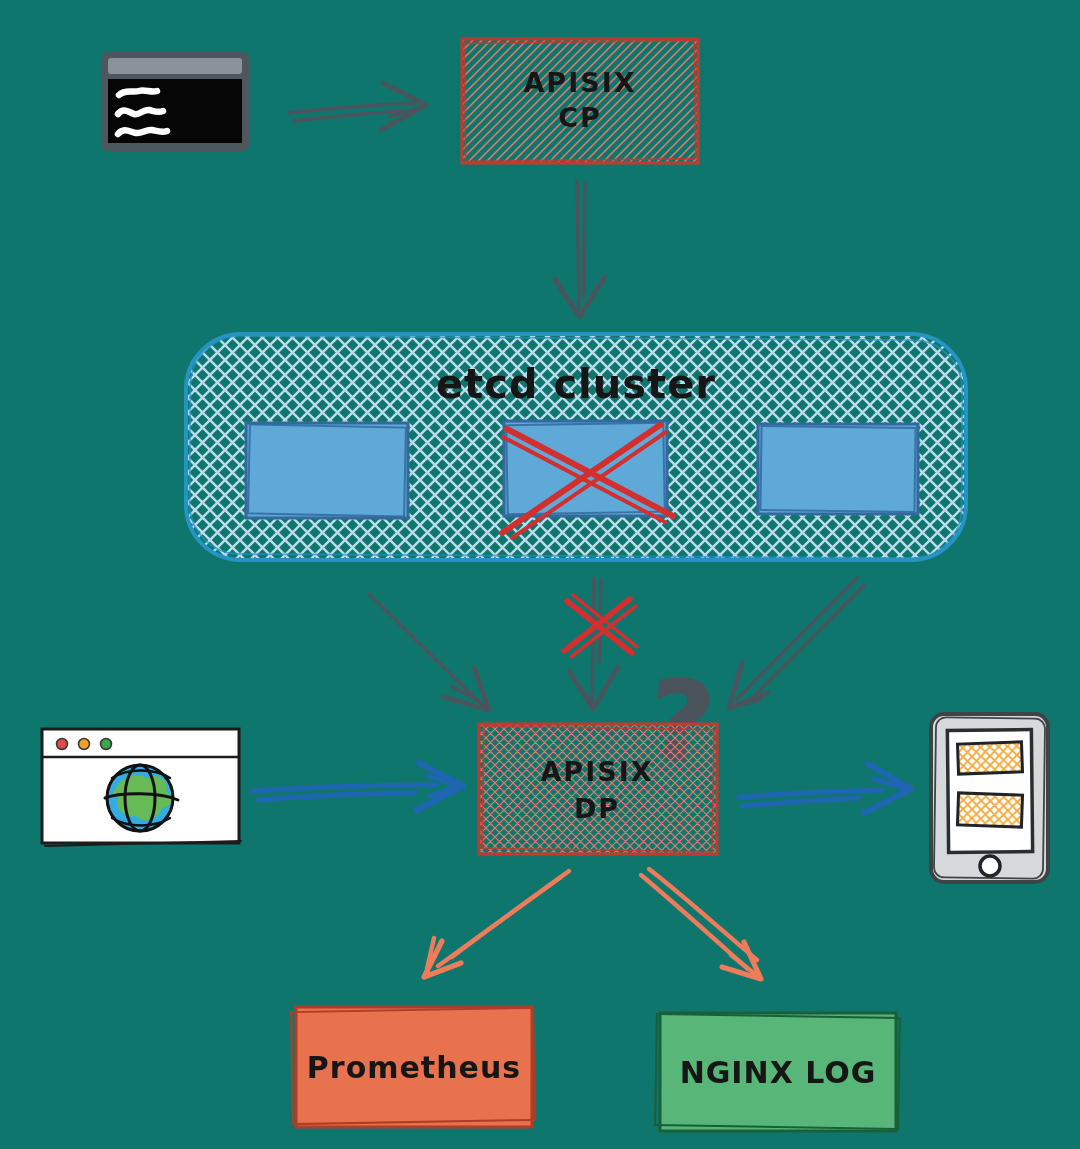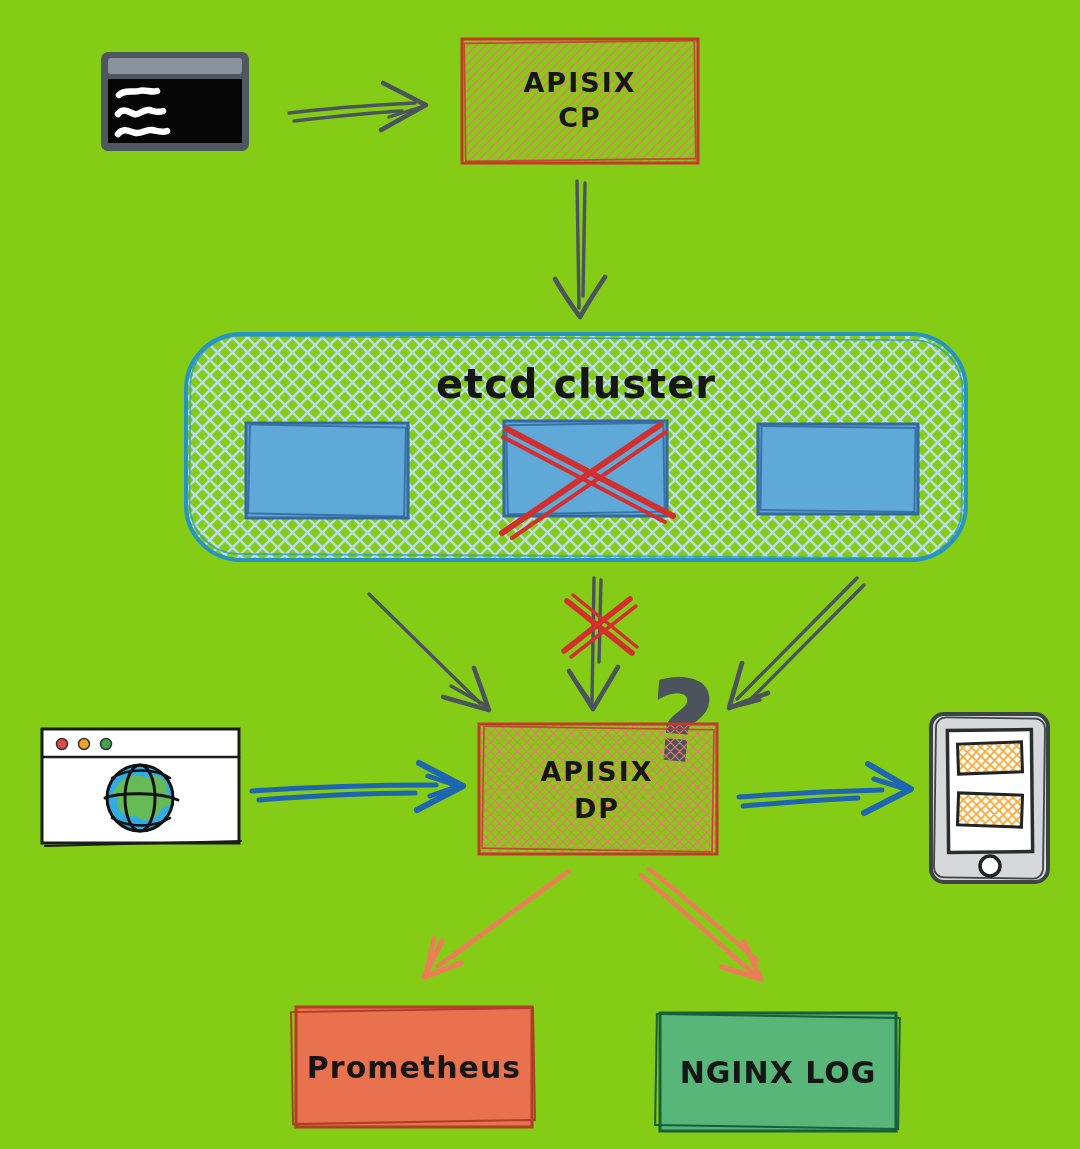--- a/index.html
+++ b/index.html
@@ -1,16 +1,16 @@
 <!DOCTYPE html>
 <html style="--red-border: #c23a2d; --red-hatch: #e6796c; --etcd-border: #2593c3; --etcd-hatch: #bcdced; --node-fill: #5ea9d8; --node-border: #33699c; --fail-red: #d42f2f; --arrow-dark: #4b535c; --arrow-blue: #1e66b1; --arrow-orange: #ee7c5b; --prometheus-fill: #e8714e; --prometheus-border: #b03d26; --nginx-fill: #57b678; --nginx-border: #17603a; --phone-body: #d6d8da; --phone-outline: #3e4346; --screen-hatch: #f3a93a; --terminal-frame: #4e565e; --terminal-titlebar: #8a929b; --terminal-screen: #060606; --dot-red: #e04b45; --dot-yellow: #efa12e; --dot-green: #3fa64d; --globe-blue: #33ace3; --globe-green: #66bb57; --text-dark: #161616;"><head>
 <meta charset="utf-8">
 <style>
   html,body{margin:0;padding:0;background:#ffffff;}
-  #stage{position:relative;width:1080px;height:1149px;background:#84cc16;overflow:hidden;
+  #stage{position:relative;width:1080px;height:1149px;background:#0f766e;overflow:hidden;
          font-family:"DejaVu Sans","Liberation Sans",sans-serif;}
   svg{display:block;}
 
   
   .sk{fill:none;stroke-linecap:round;stroke-linejoin:round;}
   .dark{stroke:var(--arrow-dark);stroke-width:3.4;}
   .darkhead{stroke:var(--arrow-dark);stroke-width:4.6;}
   .blue{stroke:var(--arrow-blue);stroke-width:5;}
   .bluehead{stroke:var(--arrow-blue);stroke-width:6;}
   .orange{stroke:var(--arrow-orange);stroke-width:4.4;}

